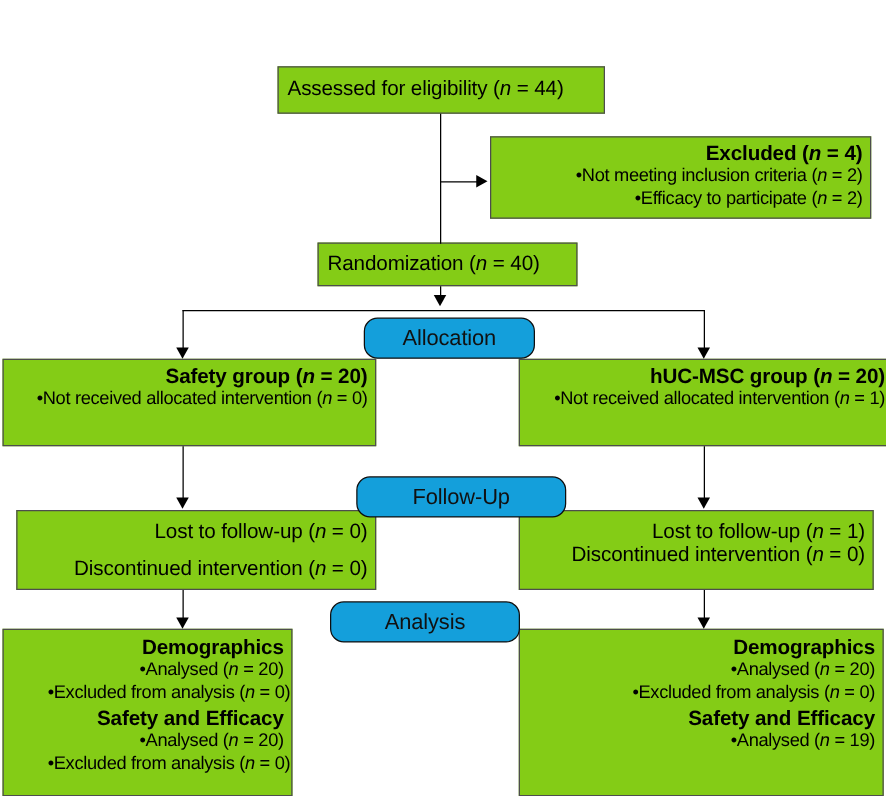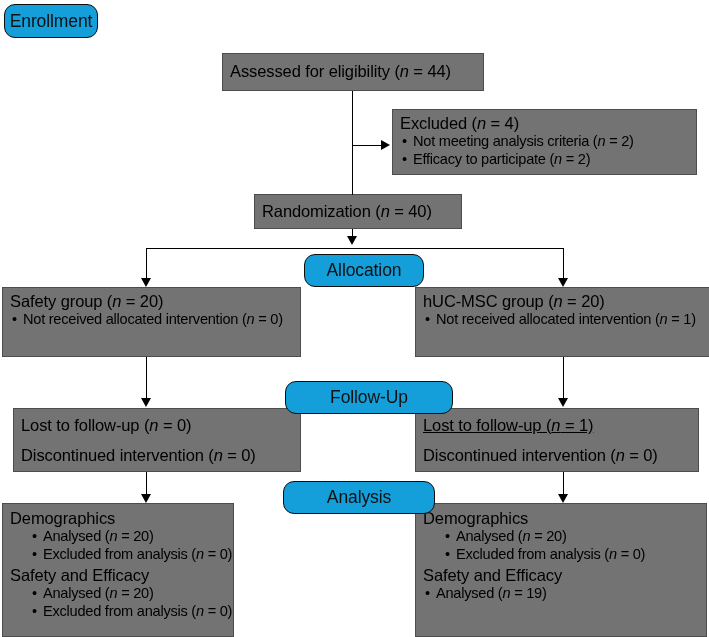--- a/index.html
+++ b/index.html
@@ -16,28 +16,30 @@
     font-family: "Liberation Sans", sans-serif;
     color: #000000;
     overflow: hidden;
   }
 
   
   .box {
     position: absolute;
     box-sizing: border-box;
     border: 1.6px solid #4d4d4d;
-    background: #737373;
+    background: #84cc16;
     padding: 4px 6px 4px 7px;
     line-height: 1.18;
+    text-align: right;
   }
   .box .hd {
     font-size: 16.5px;
     white-space: nowrap;
     letter-spacing: -0.1px;
+    font-weight: bold;
   }
   .box .li {
     font-size: 14.6px;
     white-space: nowrap;
     letter-spacing: -0.25px;
     padding-left: 2px;
   }
   .box .li::before {
     content: "\2022";
     display: inline-block;
@@ -100,53 +102,50 @@
     border-bottom: 5.5px solid transparent;
     border-left: 9px solid #000000;
     z-index: 3;
   }
 </style>
 </head>
 <body>
 
 <div id="canvas">
 
-  <div class="stage" style="left:4px; top:4px; width:94px; height:34px;">
-    <span>Enrollment</span>
-  </div>
 
   <div class="box" style="left:222px; top:53px; width:262px; height:38px; display:flex; align-items:center;">
     <div class="plain"><span>Assessed for eligibility (</span><span class="it">n</span><span> = 44)</span></div>
   </div>
 
   <div class="vline" style="left:352px; top:91px; height:104px;"></div>
 
   <div class="hline" style="left:352px; top:145px; width:31px;"></div>
   <div class="arrow-right" style="left:381px; top:140px;"></div>
 
   <div class="box" style="left:392px; top:109px; width:305px; height:66px;">
     <div class="hd"><span>Excluded (</span><span class="it">n</span><span> = 4)</span></div>
-    <div class="li"><span>Not meeting analysis criteria (</span><span class="it">n</span><span> = 2)</span></div>
+    <div class="li"><span>Not meeting inclusion criteria (</span><span class="it">n</span><span> = 2)</span></div>
     <div class="li"><span>Efficacy to participate (</span><span class="it">n</span><span> = 2)</span></div>
   </div>
 
   <div class="box" style="left:254px; top:194px; width:208px; height:35px; display:flex; align-items:center;">
     <div class="plain"><span>Randomization (</span><span class="it">n</span><span> = 40)</span></div>
   </div>
 
   <div class="vline" style="left:352px; top:229px; height:13px;"></div>
   <div class="arrow-down" style="left:347px; top:236px;"></div>
 
   <div class="hline" style="left:146px; top:248px; width:418px;"></div>
   <div class="vline" style="left:146px; top:248px; height:36px;"></div>
   <div class="arrow-down" style="left:141px; top:278px;"></div>
   <div class="vline" style="left:563px; top:248px; height:36px;"></div>
   <div class="arrow-down" style="left:558px; top:278px;"></div>
 
-  <div class="stage" style="left:304px; top:254px; width:120px; height:33px;">
+  <div class="stage" style="left:291px; top:254px; width:137px; height:33px;">
     <span>Allocation</span>
   </div>
 
   <div class="box" style="left:2px; top:287px; width:299px; height:70px;">
     <div class="hd"><span>Safety group (</span><span class="it">n</span><span> = 20)</span></div>
     <div class="li"><span>Not received allocated intervention (</span><span class="it">n</span><span> = 0)</span></div>
   </div>
 
   <div class="box" style="left:415px; top:287px; width:300px; height:70px;">
     <div class="hd"><span>hUC-MSC group (</span><span class="it">n</span><span> = 20)</span></div>
@@ -161,30 +160,30 @@
   <div class="stage" style="left:285px; top:381px; width:168px; height:33px;">
     <span>Follow-Up</span>
   </div>
 
   <div class="box" style="left:13px; top:408px; width:288px; height:64px; padding-top:7px;">
     <div class="plain" style="margin-bottom:11px;"><span>Lost to follow-up (</span><span class="it">n</span><span> = 0)</span></div>
     <div class="plain"><span>Discontinued intervention (</span><span class="it">n</span><span> = 0)</span></div>
   </div>
 
   <div class="box" style="left:415px; top:408px; width:284px; height:64px; padding-top:7px;">
-    <div class="plain" style="margin-bottom:11px;text-decoration:underline;"><span>Lost to follow-up (</span><span class="it">n</span><span> = 1)</span></div>
+    <div class="plain" style=""><span>Lost to follow-up (</span><span class="it">n</span><span> = 1)</span></div>
     <div class="plain"><span>Discontinued intervention (</span><span class="it">n</span><span> = 0)</span></div>
   </div>
 
   <div class="vline" style="left:146px; top:472px; height:26px;"></div>
   <div class="arrow-down" style="left:141px; top:494px;"></div>
   <div class="vline" style="left:563px; top:472px; height:26px;"></div>
   <div class="arrow-down" style="left:558px; top:494px;"></div>
 
-  <div class="stage" style="left:283px; top:481px; width:152px; height:33px;">
+  <div class="stage" style="left:264px; top:481px; width:152px; height:33px;">
     <span>Analysis</span>
   </div>
 
   <div class="box" style="left:2px; top:503px; width:232px; height:134px; padding-top:5px;">
     <div class="hd">Demographics</div>
     <div class="li ind"><span>Analysed (</span><span class="it">n</span><span> = 20)</span></div>
     <div class="li ind"><span>Excluded from analysis (</span><span class="it">n</span><span> = 0)</span></div>
     <div class="hd" style="margin-top:3px;">Safety and Efficacy</div>
     <div class="li ind"><span>Analysed (</span><span class="it">n</span><span> = 20)</span></div>
     <div class="li ind"><span>Excluded from analysis (</span><span class="it">n</span><span> = 0)</span></div>

